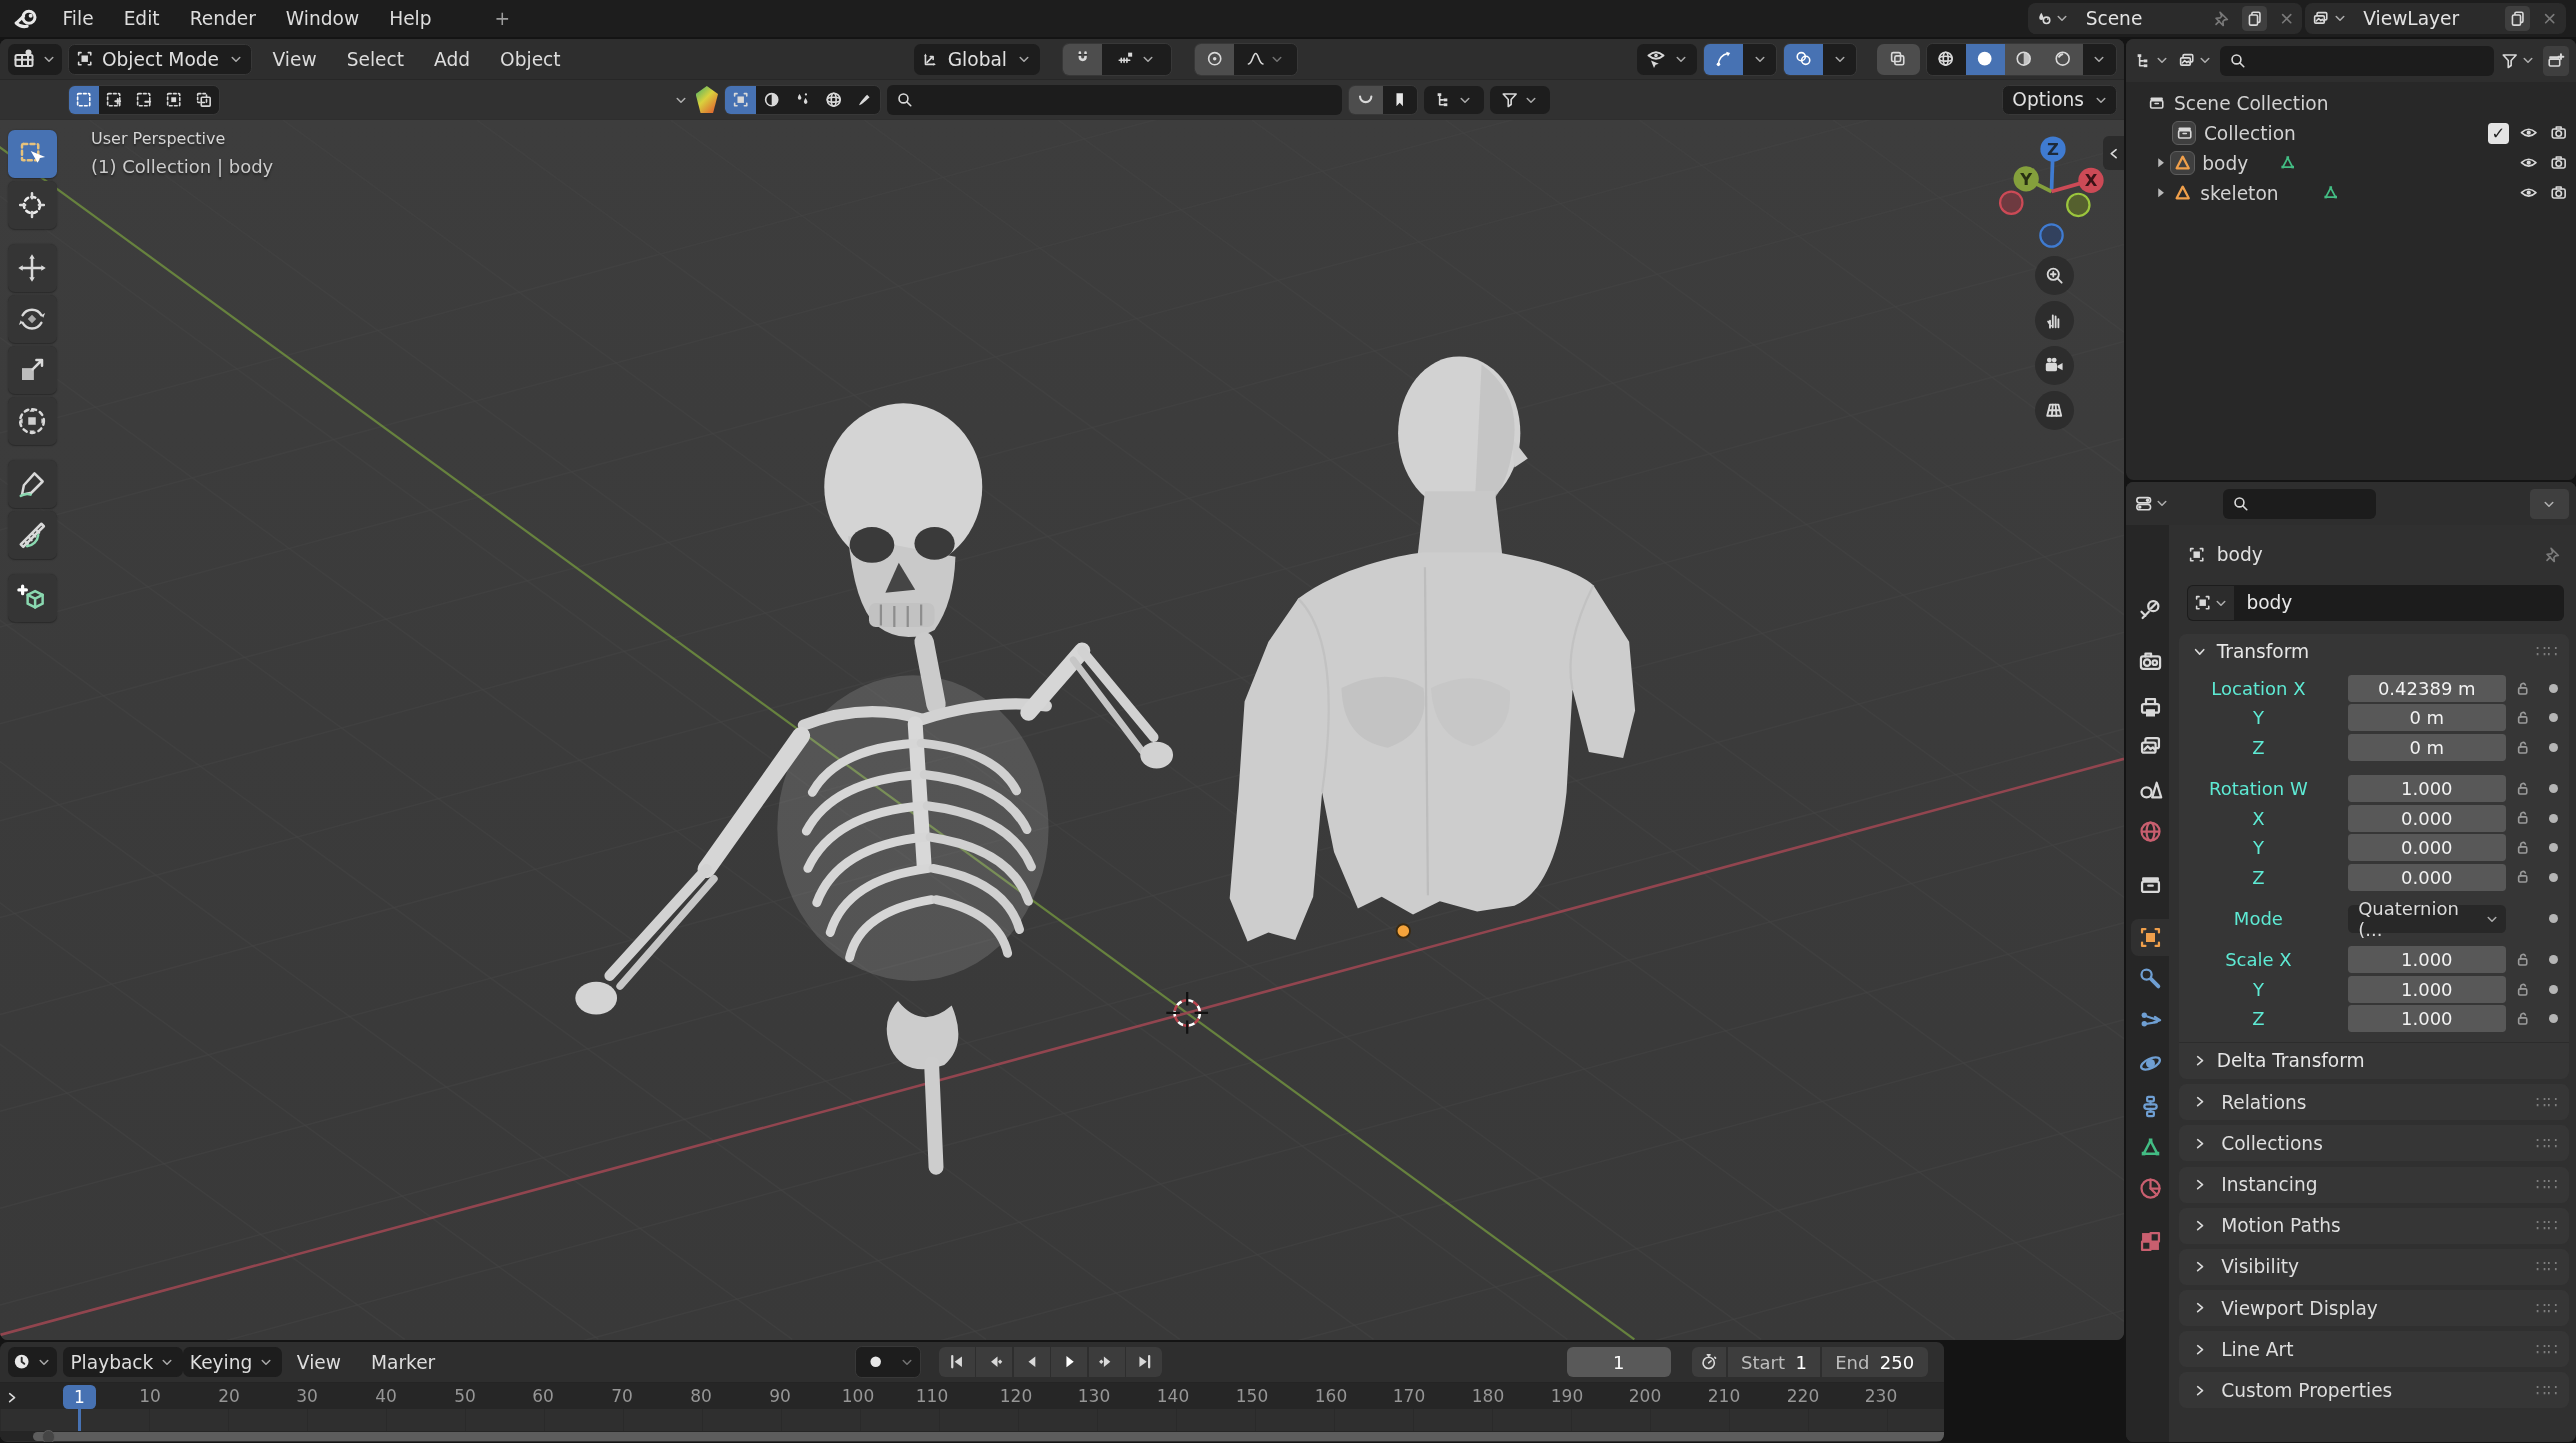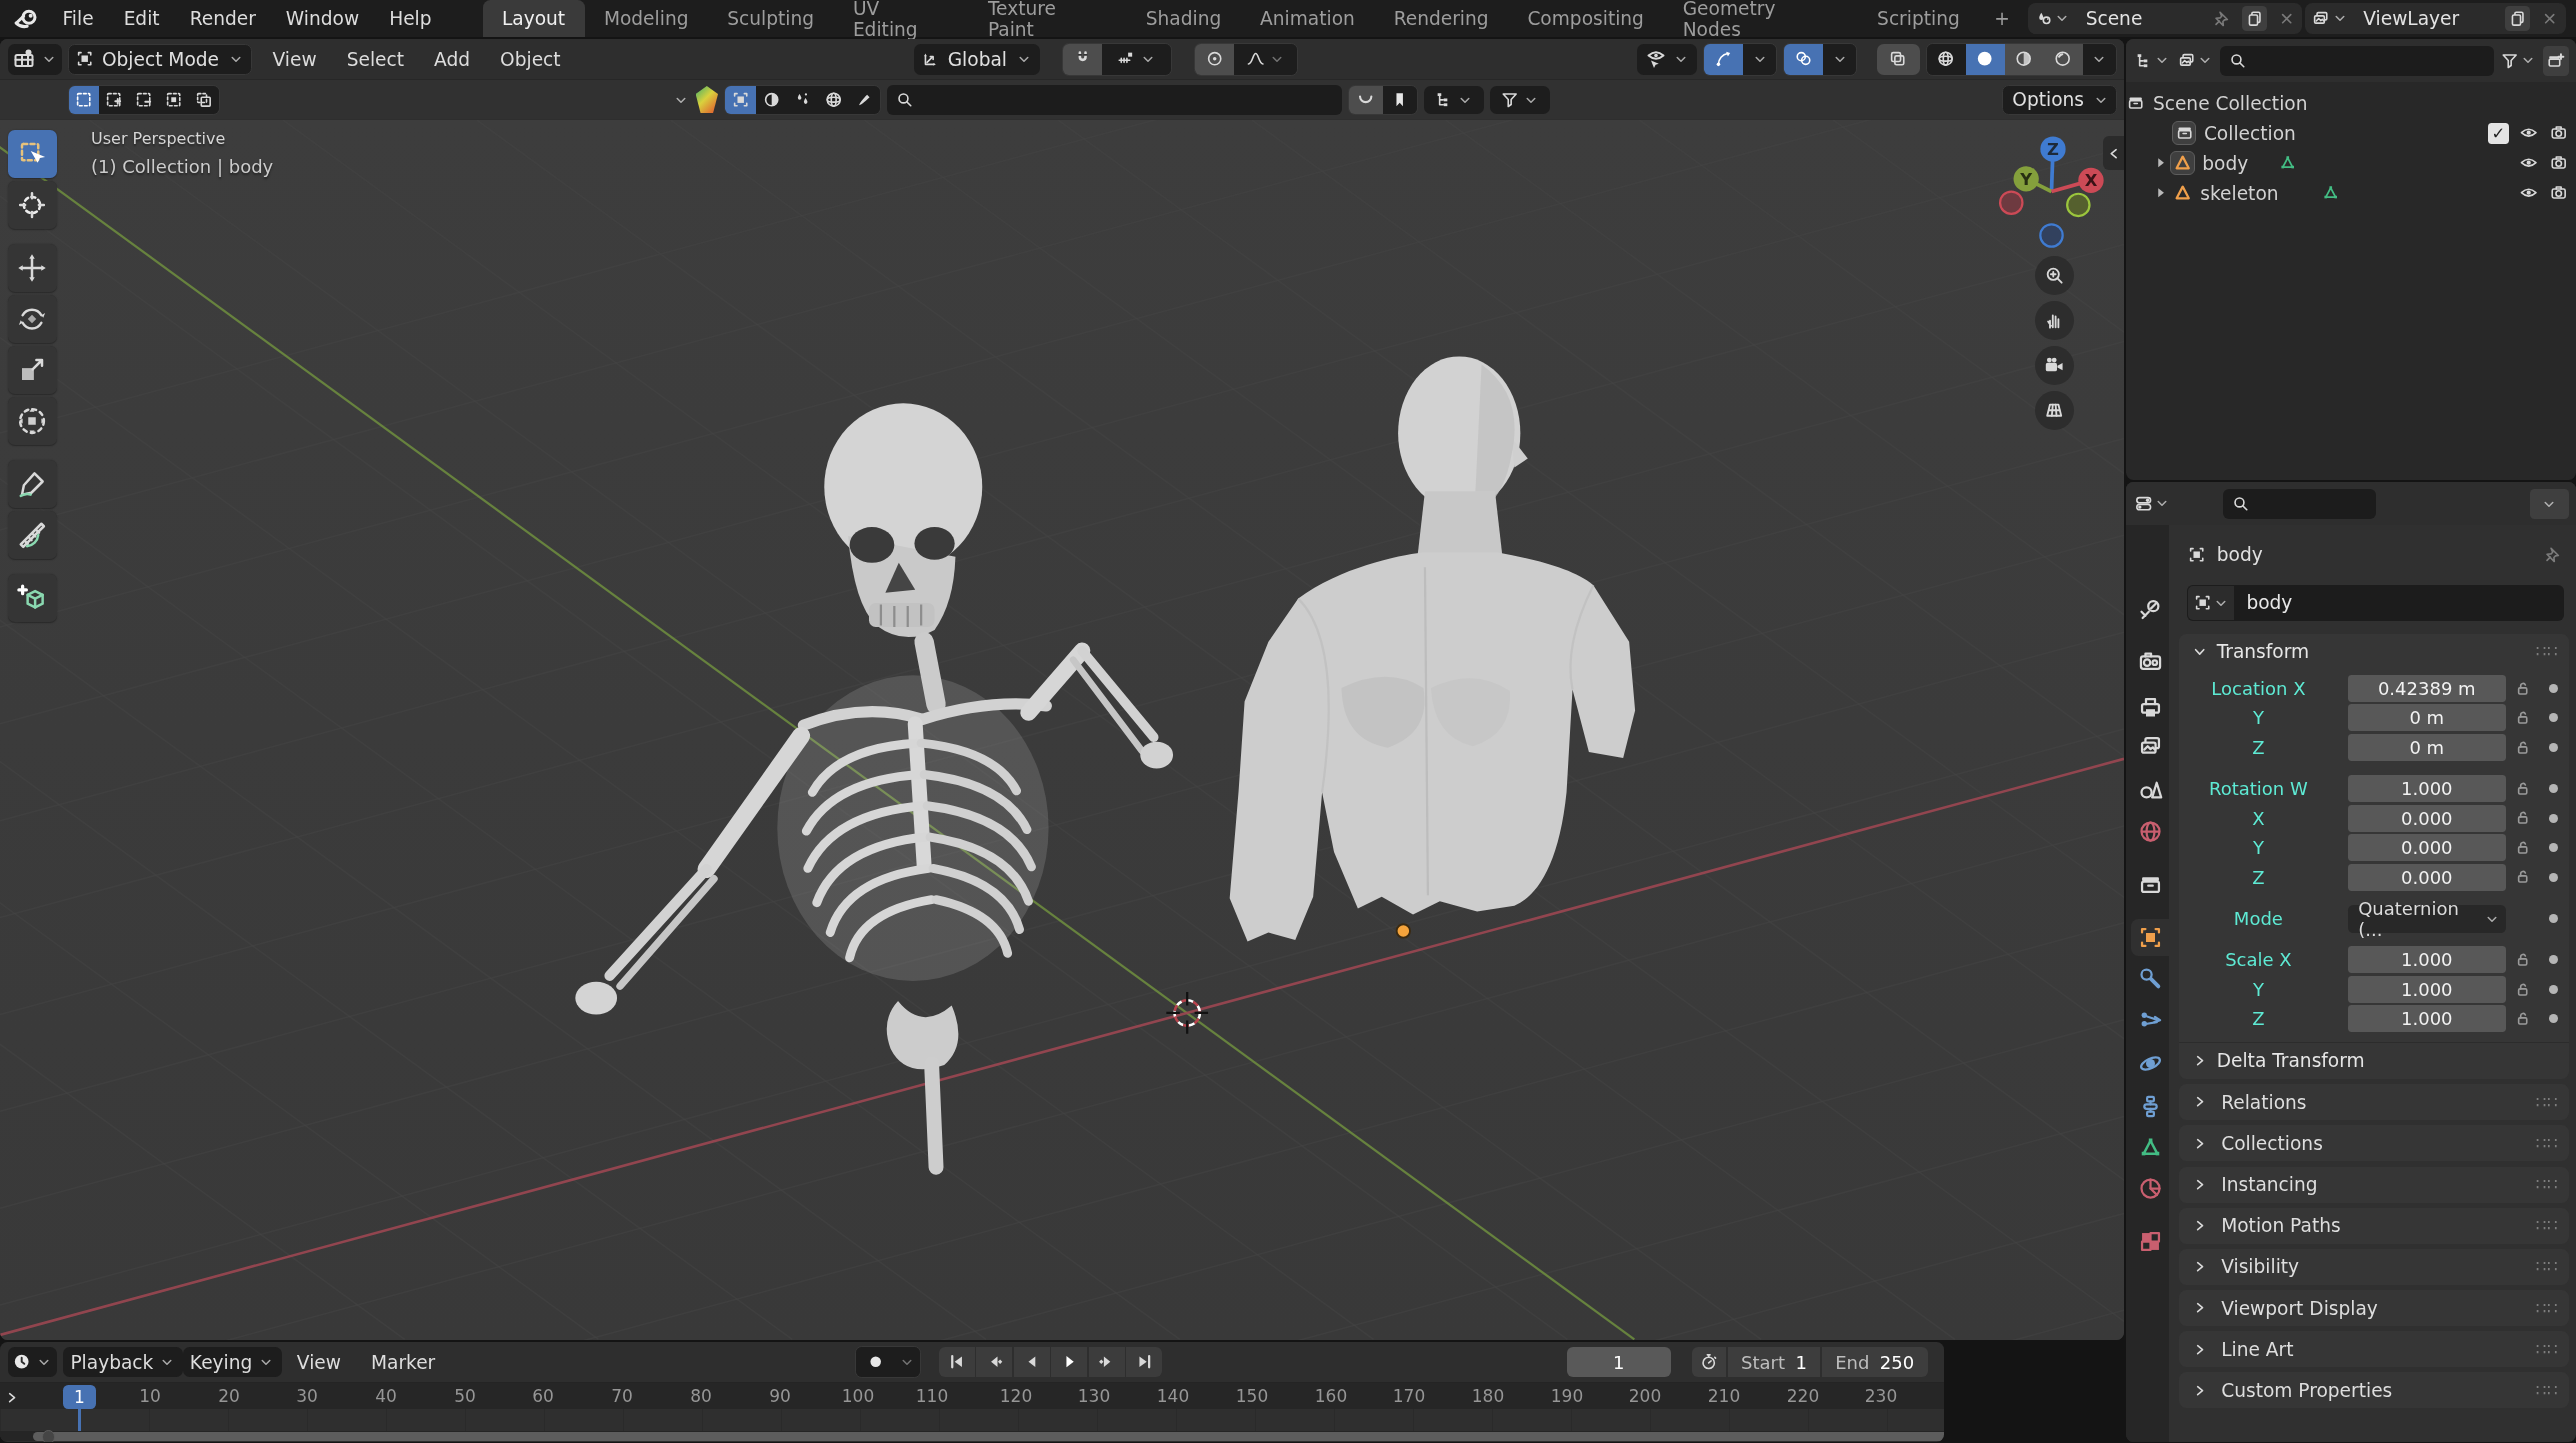--- a/index.html
+++ b/index.html
@@ -114,33 +114,20 @@
       </svg>
     </span>
   <div id="top-menus" class="flex">
       <div class="menu">File</div>
       <div class="menu">Edit</div>
       <div class="menu">Render</div>
       <div class="menu">Window</div>
       <div class="menu">Help</div>
     </div>
   <div style="width:30px"></div>
-  <div id="workspaces" class="flex">
-      <div class="wtab active">Layout</div>
-      <div class="wtab">Modeling</div>
-      <div class="wtab">Sculpting</div>
-      <div class="wtab">UV Editing</div>
-      <div class="wtab">Texture Paint</div>
-      <div class="wtab">Shading</div>
-      <div class="wtab">Animation</div>
-      <div class="wtab">Rendering</div>
-      <div class="wtab">Compositing</div>
-      <div class="wtab">Geometry Nodes</div>
-      <div class="wtab">Scripting</div>
-    </div>
   <div class="wtab" style="padding:0 12px">+</div>
   <div class="grow"></div>
   <div class="pill">
     <span class="flex">
         <span class="i i24">
           <svg viewBox="0 0 24 24" fill="none" stroke="#d9d9d9" stroke-width="2" stroke-linecap="round" stroke-linejoin="round">
             <path d="M9 4.5C7 8 6.5 9.5 6.5 11a2.6 2.6 0 0 0 5.2 0c0-1.5-.7-3-2.7-6.5z" fill="#d9d9d9" stroke="none"></path>
             <circle cx="15.5" cy="14" r="4"></circle>
             <circle cx="17" cy="12.5" r="1" fill="#d9d9d9" stroke="none"></circle>
           </svg>
@@ -849,21 +836,21 @@
         <span class="i i24">
           <svg viewBox="0 0 24 24" fill="none" stroke="#d9d9d9" stroke-width="2" stroke-linecap="round" stroke-linejoin="round">
             <rect x="4" y="10" width="13" height="8.5" rx="1.5"></rect>
             <rect x="4" y="6.5" width="13" height="3" rx="1" fill="#d9d9d9" stroke="none"></rect>
             <path d="M18.5 4v6M15.5 7h6" stroke-width="2.4"></path>
           </svg>
         </span>
       </span>
   </div>
   <div style="padding-top:6px">
-    <div class="orow" style="">
+    <div class="orow" style="padding-left:21px">
       <span class="i i24">
           <svg viewBox="0 0 24 24" fill="none" stroke="#d9d9d9" stroke-width="2" stroke-linecap="round" stroke-linejoin="round">
             <rect x="4.5" y="9.5" width="15" height="9" rx="1.5"></rect>
             <rect x="4.5" y="5.5" width="15" height="3.5" rx="1" fill="#d9d9d9" stroke="none"></rect>
             <path d="M10 13h4"></path>
           </svg>
         </span>
       <span class="name">Scene Collection</span>
     </div>
     <div class="orow" style="padding-left:46px">

